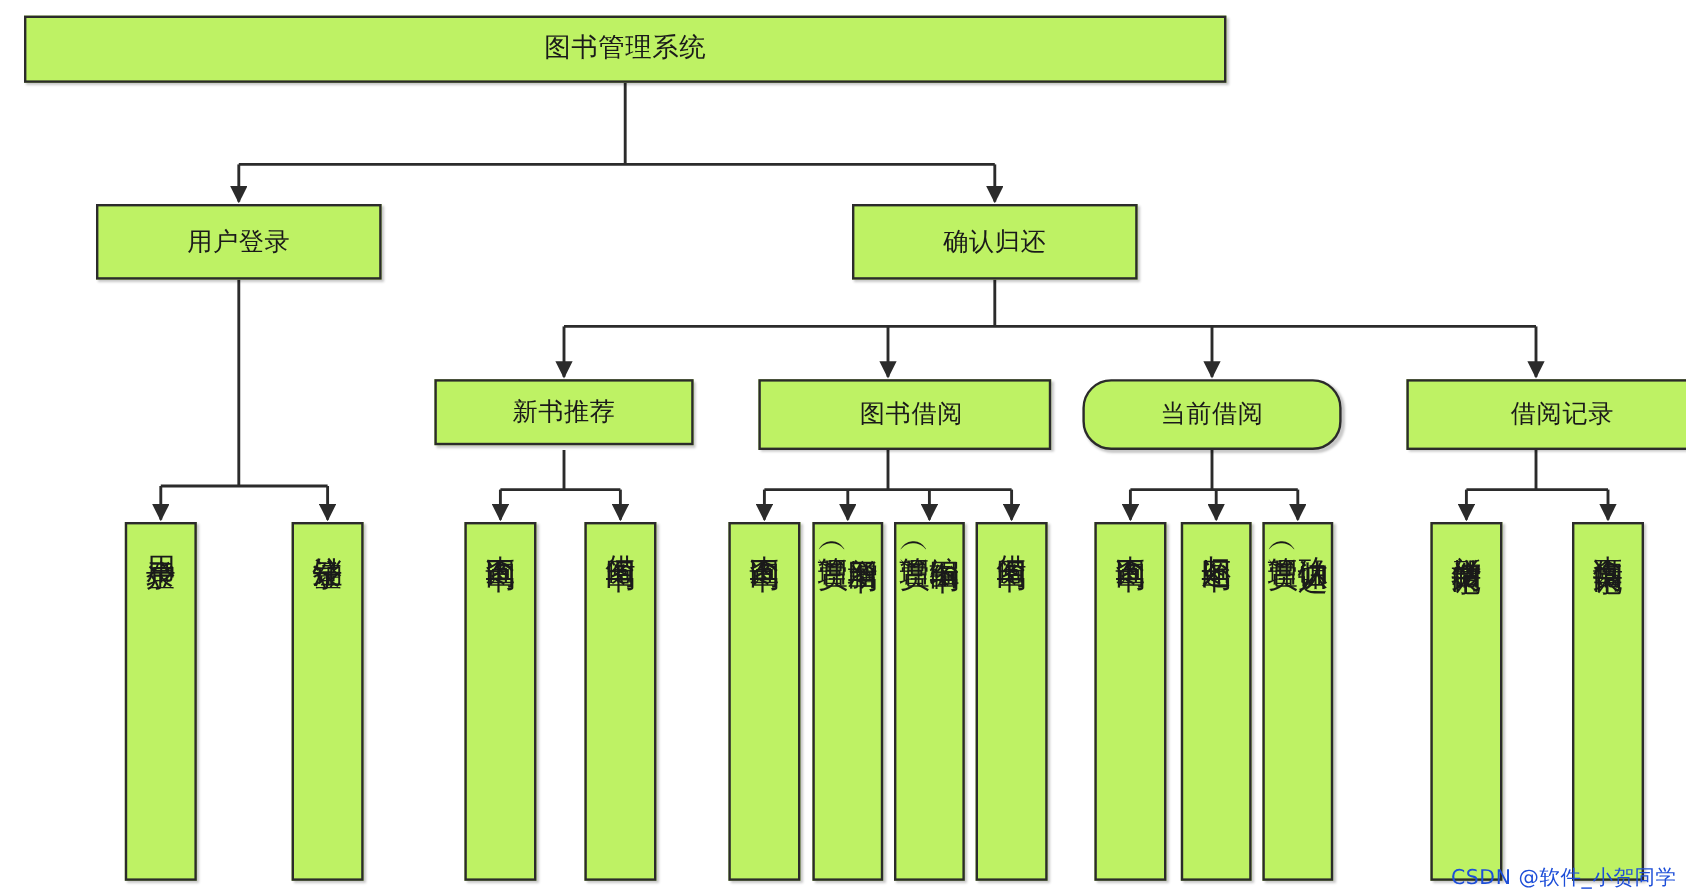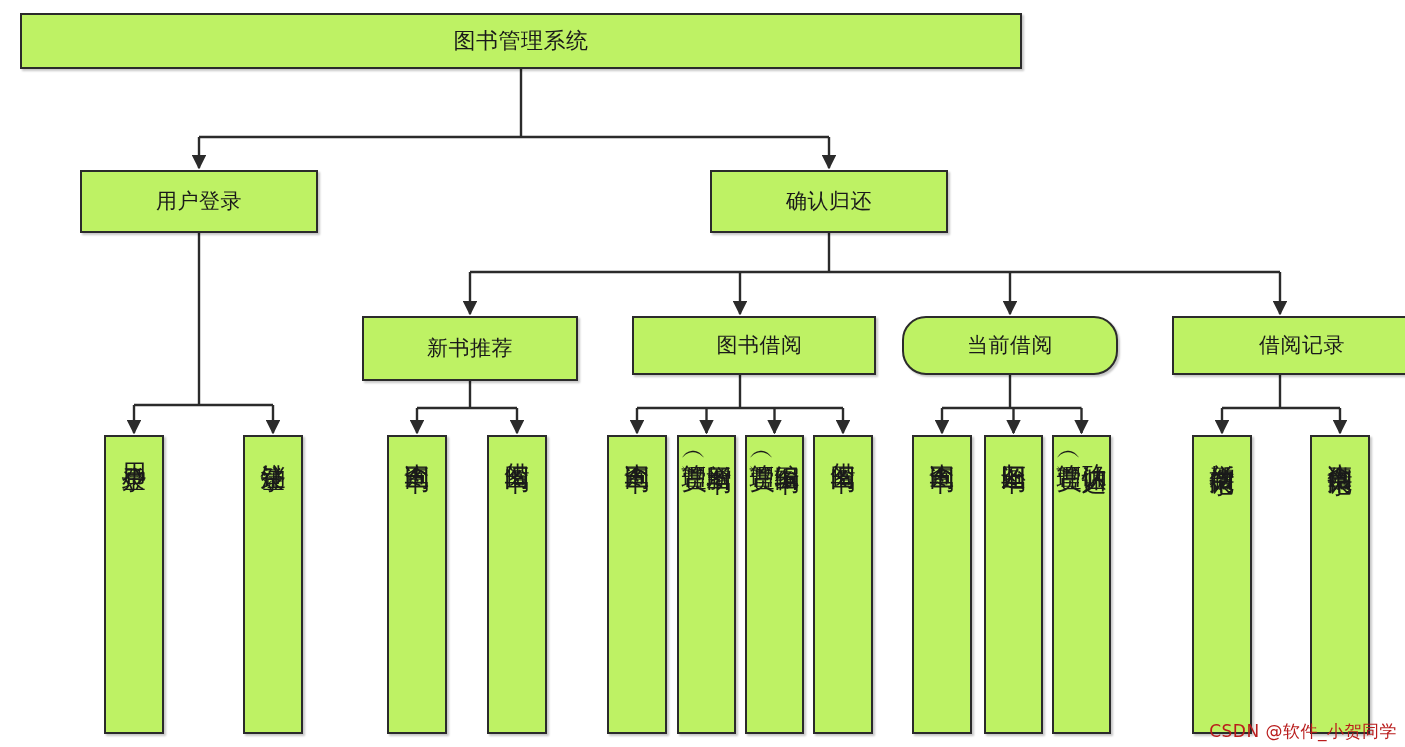--- a/index.html
+++ b/index.html
@@ -57,21 +57,21 @@
     font-size:25px;
     line-height:1.0;
     letter-spacing:2px;
     white-space:pre-line;
   }
   .watermark{
     position:absolute;
     right:8px;
     bottom:4px;
     font-size:17px;
-    color:#b91c1c;
+    color:#1d4ed8;
     letter-spacing:0.5px;
     z-index:5;
     white-space:nowrap;
     font-family:"DejaVu Sans","Liberation Sans",sans-serif;
   }
 </style>
 </head>
 <body>
 
 <div id="canvas">
@@ -122,21 +122,21 @@
   <div class="watermark">CSDN @软件_小贺同学</div>
 <div class="node h root" style="left: 20px; top: 13px; width: 1002px; height: 56px;">
       <span class="lbl">图书管理系统</span>
     </div>
     <div class="node h" style="left: 80px; top: 170px; width: 238px; height: 63px;">
       <span class="lbl">用户登录</span>
     </div>
     <div class="node h" style="left: 710px; top: 170px; width: 238px; height: 63px;">
       <span class="lbl">确认归还</span>
     </div>
-    <div class="node h" style="left: 362px; top: 316px; width: 216px; height: 65px;">
+    <div class="node h" style="left: 362px; top: 316px; width: 216px; height: 55px;">
       <span class="lbl">新书推荐</span>
     </div>
     <div class="node h" style="left: 632px; top: 316px; width: 244px; height: 59px; padding-left: 11px;">
       <span class="lbl">图书借阅</span>
     </div>
     <div class="node h" style="left: 902px; top: 316px; width: 216px; height: 59px; border-radius: 24px;">
       <span class="lbl">当前借阅</span>
     </div>
     <div class="node h" style="left: 1172px; top: 316px; width: 260px; height: 59px;">
       <span class="lbl">借阅记录</span>

